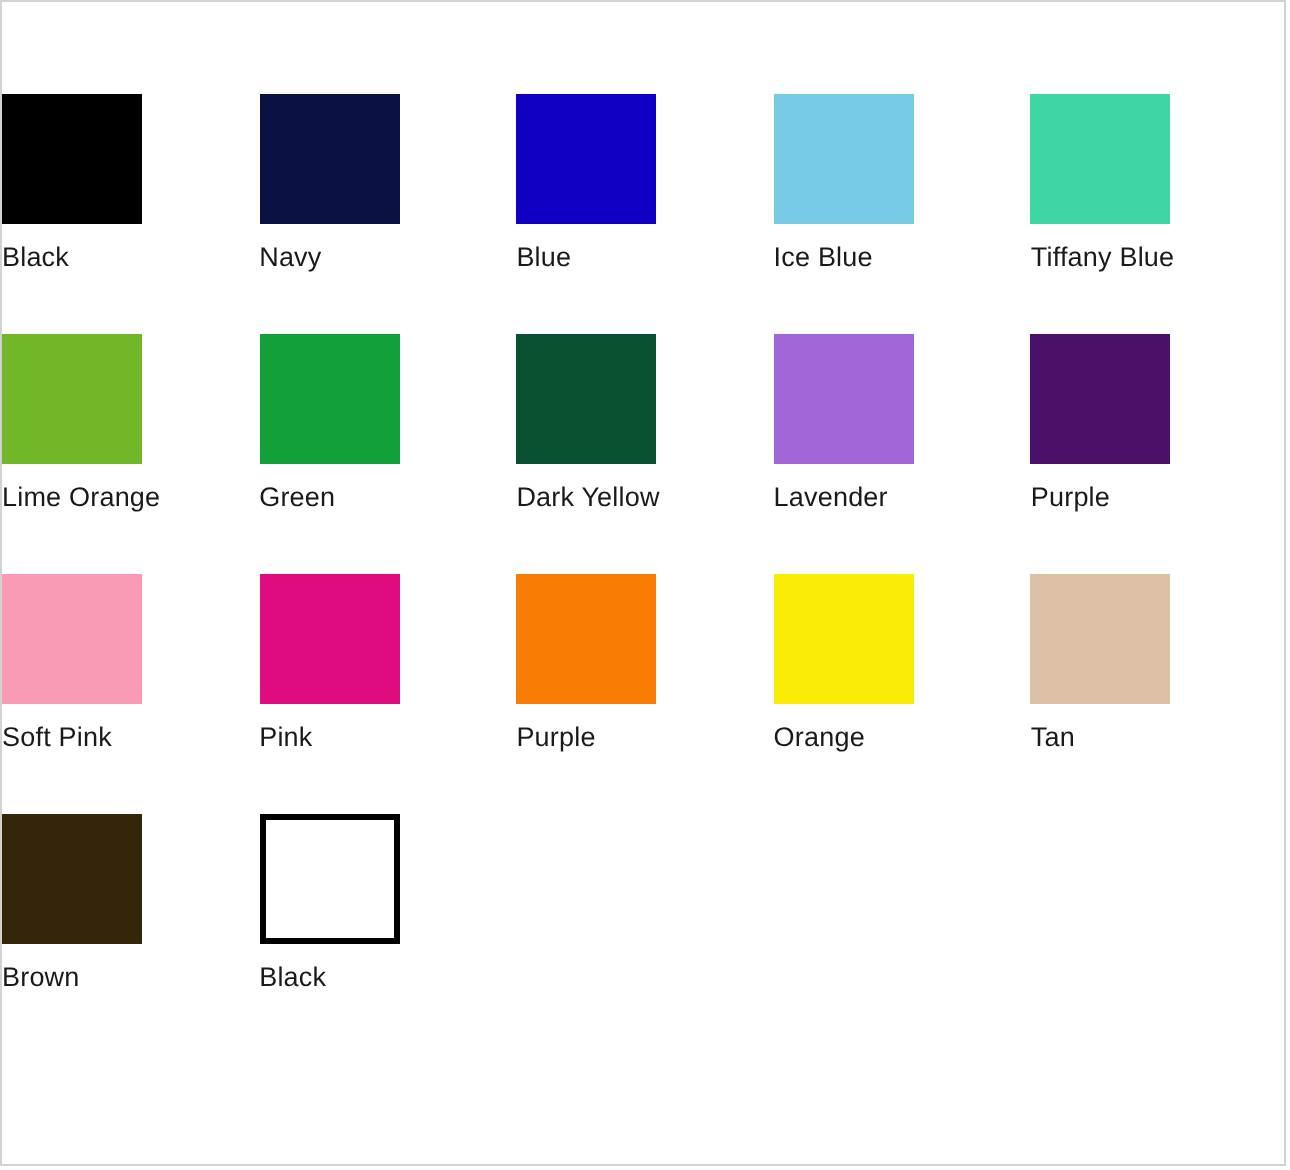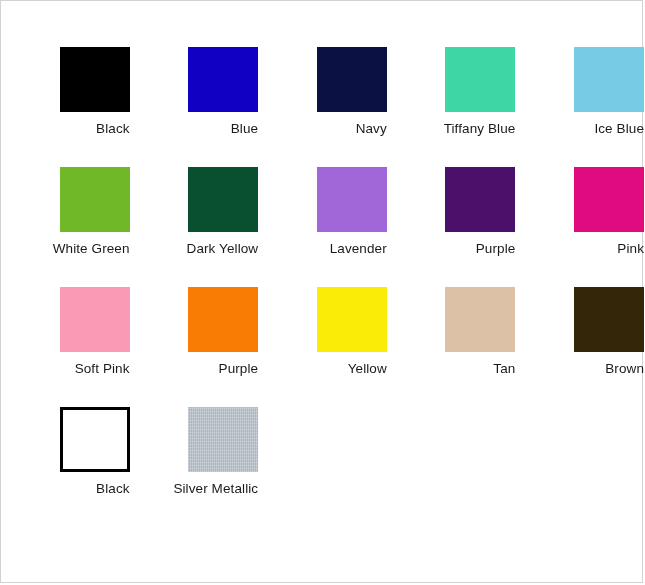--- a/index.html
+++ b/index.html
@@ -28,21 +28,21 @@
     width: 643px;
     display: grid;
     grid-template-columns: repeat(5, 1fr);
     grid-auto-rows: 120px;
     column-gap: 0px;
     row-gap: 0px;
   }
   .swatch-cell {
     display: flex;
     flex-direction: column;
-    align-items: flex-end;
+    align-items: flex-start;
     justify-content: flex-start;
   }
   .swatch-chip {
     width: 70px;
     height: 65px;
     box-sizing: border-box;
   }
   .swatch-chip.bordered {
     border: 3px solid #000000;
   }
@@ -83,78 +83,78 @@
 <body>
 
 <div id="page">
 
   <div id="swatch-grid">
       <div class="swatch-cell">
         <div class="swatch-chip" title="Black" style="background: rgb(0, 0, 0);"></div>
         <div class="swatch-label">Black</div>
       </div>
       <div class="swatch-cell">
+        <div class="swatch-chip" title="Navy" style="background: rgb(11, 17, 66);"></div>
+        <div class="swatch-label">Navy</div>
+      </div>
+      <div class="swatch-cell">
         <div class="swatch-chip" title="Blue" style="background: rgb(17, 0, 196);"></div>
         <div class="swatch-label">Blue</div>
       </div>
       <div class="swatch-cell">
-        <div class="swatch-chip" title="Navy" style="background: rgb(11, 17, 66);"></div>
-        <div class="swatch-label">Navy</div>
+        <div class="swatch-chip" title="Ice Blue" style="background: rgb(119, 203, 229);"></div>
+        <div class="swatch-label">Ice Blue</div>
       </div>
       <div class="swatch-cell">
         <div class="swatch-chip" title="Tiffany Blue" style="background: rgb(62, 214, 165);"></div>
         <div class="swatch-label">Tiffany Blue</div>
       </div>
       <div class="swatch-cell">
-        <div class="swatch-chip" title="Ice Blue" style="background: rgb(119, 203, 229);"></div>
-        <div class="swatch-label">Ice Blue</div>
+        <div class="swatch-chip" title="Lime Green" style="background: rgb(113, 184, 40);"></div>
+        <div class="swatch-label">Lime Orange</div>
       </div>
       <div class="swatch-cell">
-        <div class="swatch-chip" title="Lime Green" style="background: rgb(113, 184, 40);"></div>
-        <div class="swatch-label">White Green</div>
+        <div class="swatch-chip" title="Green" style="background: rgb(17, 160, 56);"></div>
+        <div class="swatch-label">Green</div>
       </div>
       <div class="swatch-cell">
         <div class="swatch-chip" title="Dark Green" style="background: rgb(8, 80, 47);"></div>
         <div class="swatch-label">Dark Yellow</div>
       </div>
       <div class="swatch-cell">
         <div class="swatch-chip" title="Lavender" style="background: rgb(161, 102, 216);"></div>
         <div class="swatch-label">Lavender</div>
       </div>
       <div class="swatch-cell">
         <div class="swatch-chip" title="Purple" style="background: rgb(75, 16, 105);"></div>
         <div class="swatch-label">Purple</div>
       </div>
       <div class="swatch-cell">
+        <div class="swatch-chip" title="Soft Pink" style="background: rgb(251, 154, 180);"></div>
+        <div class="swatch-label">Soft Pink</div>
+      </div>
+      <div class="swatch-cell">
         <div class="swatch-chip" title="Pink" style="background: rgb(224, 11, 126);"></div>
         <div class="swatch-label">Pink</div>
-      </div>
-      <div class="swatch-cell">
-        <div class="swatch-chip" title="Soft Pink" style="background: rgb(251, 154, 180);"></div>
-        <div class="swatch-label">Soft Pink</div>
       </div>
       <div class="swatch-cell">
         <div class="swatch-chip" title="Orange" style="background: rgb(249, 125, 5);"></div>
         <div class="swatch-label">Purple</div>
       </div>
       <div class="swatch-cell">
         <div class="swatch-chip" title="Yellow" style="background: rgb(251, 236, 8);"></div>
-        <div class="swatch-label">Yellow</div>
+        <div class="swatch-label">Orange</div>
       </div>
       <div class="swatch-cell">
         <div class="swatch-chip" title="Tan" style="background: rgb(220, 193, 166);"></div>
         <div class="swatch-label">Tan</div>
       </div>
       <div class="swatch-cell">
         <div class="swatch-chip" title="Brown" style="background: rgb(52, 38, 8);"></div>
         <div class="swatch-label">Brown</div>
       </div>
       <div class="swatch-cell">
         <div class="swatch-chip bordered" title="White" style="background: rgb(255, 255, 255);"></div>
         <div class="swatch-label">Black</div>
       </div>
-      <div class="swatch-cell">
-        <div class="swatch-chip metallic" title="Silver Metallic" style="background: rgb(189, 197, 205);"></div>
-        <div class="swatch-label">Silver Metallic</div>
-      </div>
     </div>
 
 </div>
 
 </body></html>

